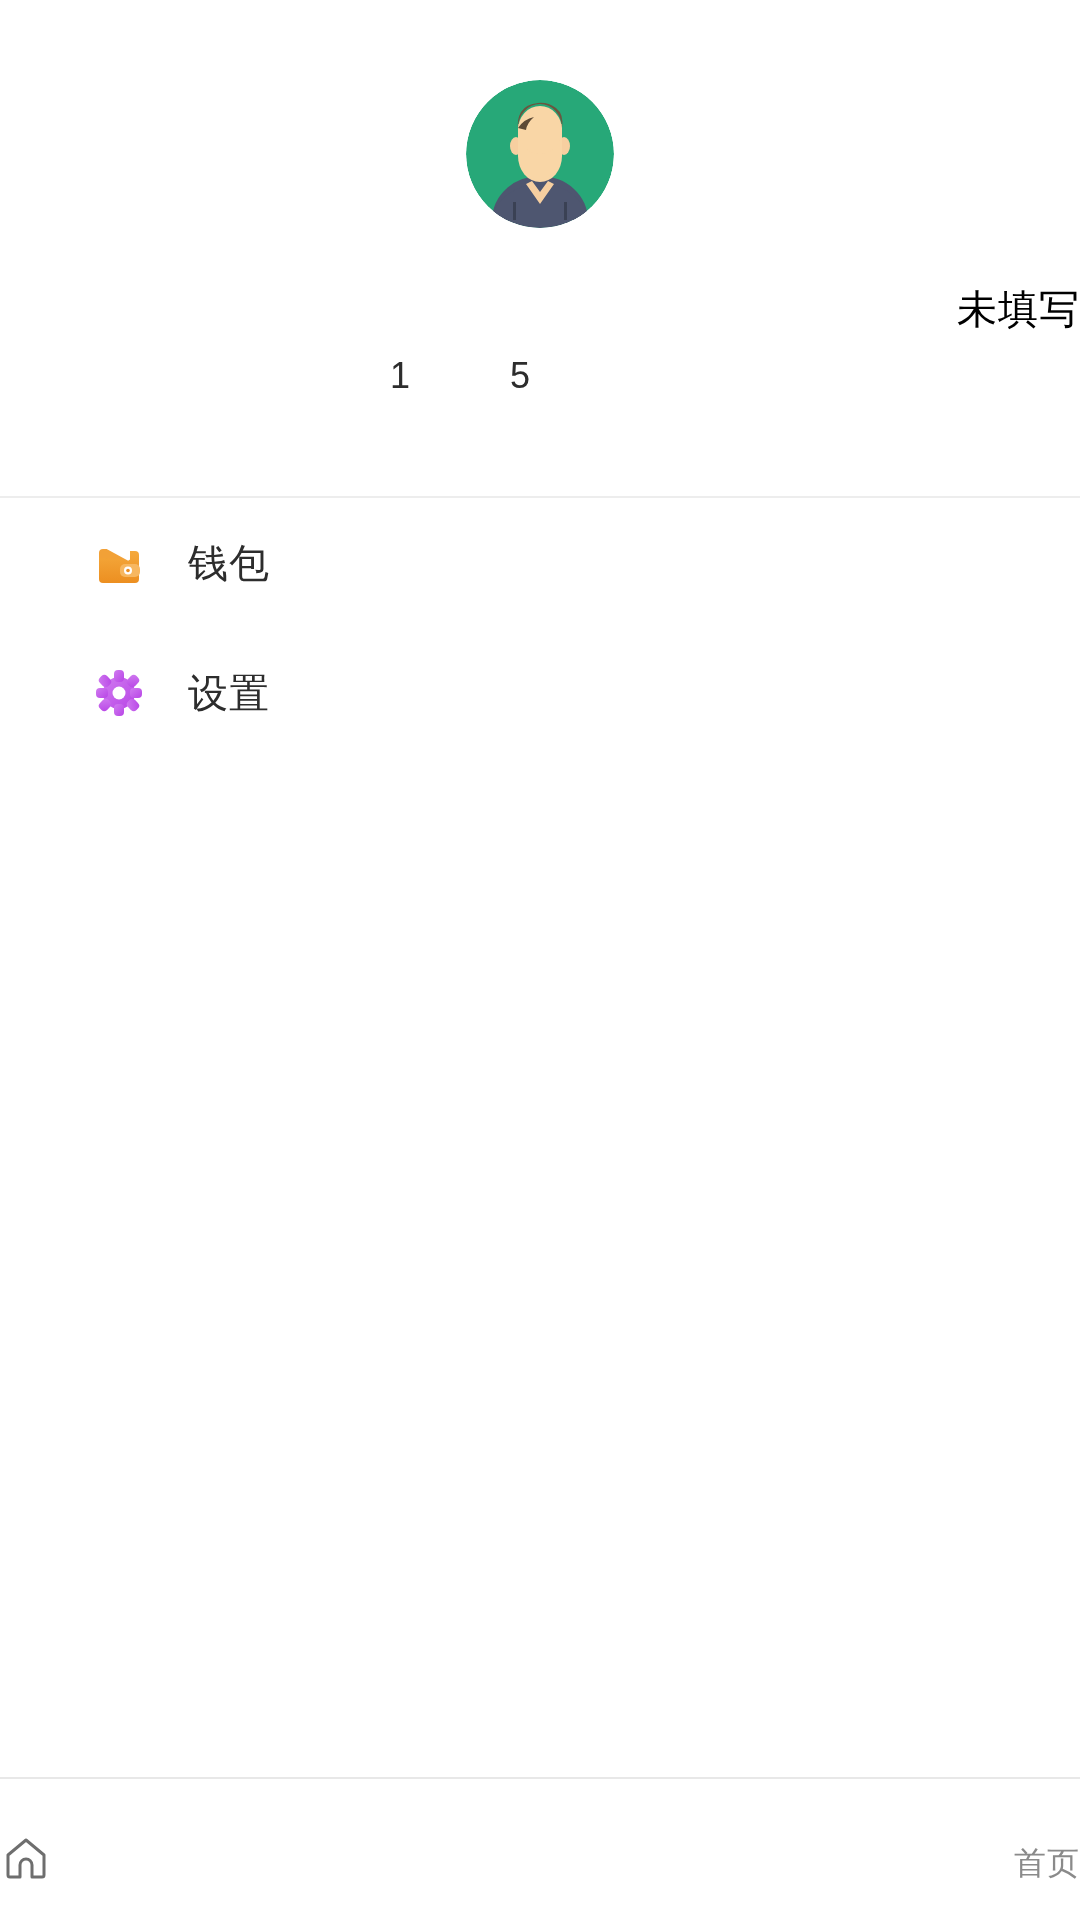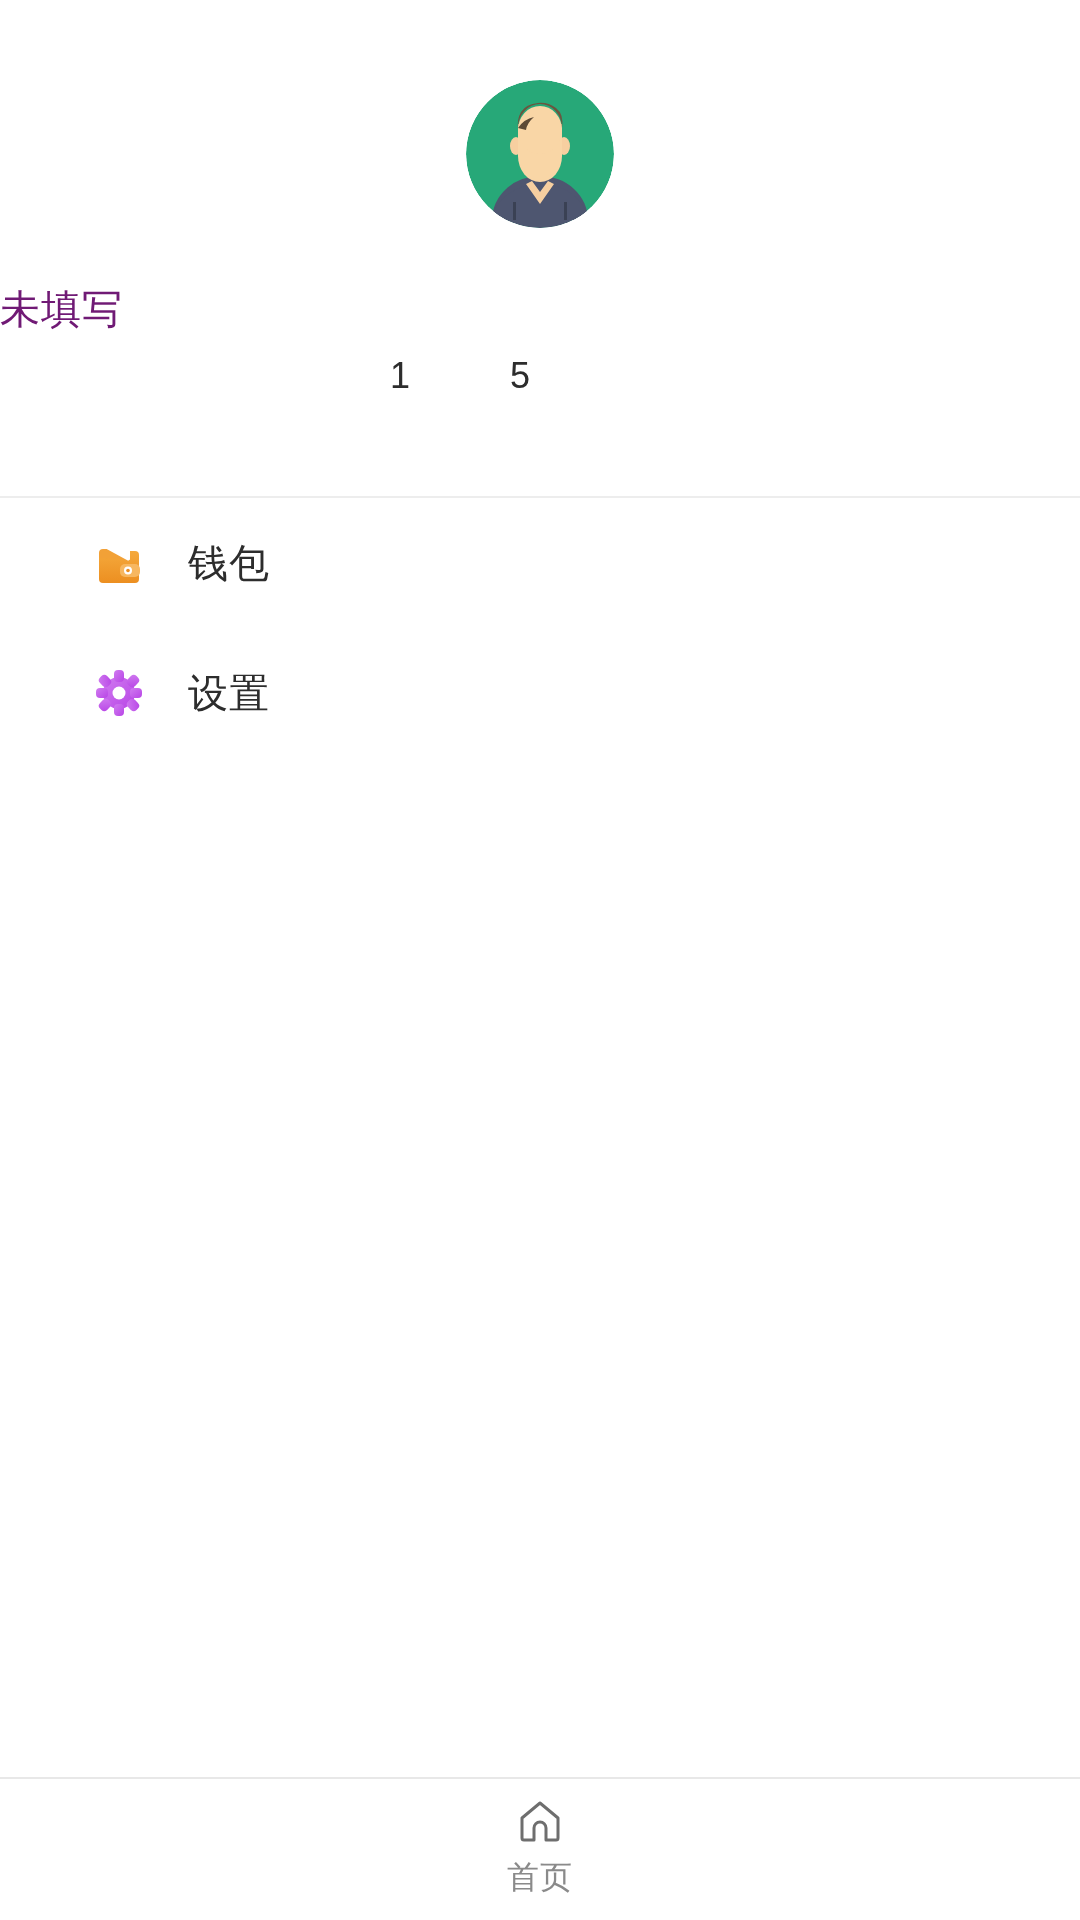--- a/index.html
+++ b/index.html
@@ -41,24 +41,24 @@
     border-radius: 50%;
     overflow: hidden;
     display: block;
   }
 
   .profile-name {
     position: absolute;
     left: 0;
     top: 282px;
     width: 1080px;
-    text-align: left;
+    text-align: right;
     font-size: 40px;
     line-height: 54px;
-    color: #701a75;
+    color: #000000;
     letter-spacing: 1px;
   }
 
   .profile-phone {
     position: absolute;
     left: 0;
     top: 353px;
     width: 920px;
     text-align: center;
     font-size: 36px;
@@ -110,23 +110,23 @@
     width: 1080px;
     height: 143px;
     background: #ffffff;
     border-top: 2px solid #e8e8e8;
     box-sizing: border-box;
     display: flex;
   }
   .tab-item {
     flex: 1 1 0;
     display: flex;
-    flex-direction: column;
+    flex-direction: row;
     align-items: center;
-    justify-content: flex-start;
+    justify-content: space-between;
     padding-top: 16px;
     box-sizing: border-box;
   }
   .tab-icon {
     width: 52px;
     height: 52px;
     display: block;
   }
   .tab-label {
     margin-top: 10px;

